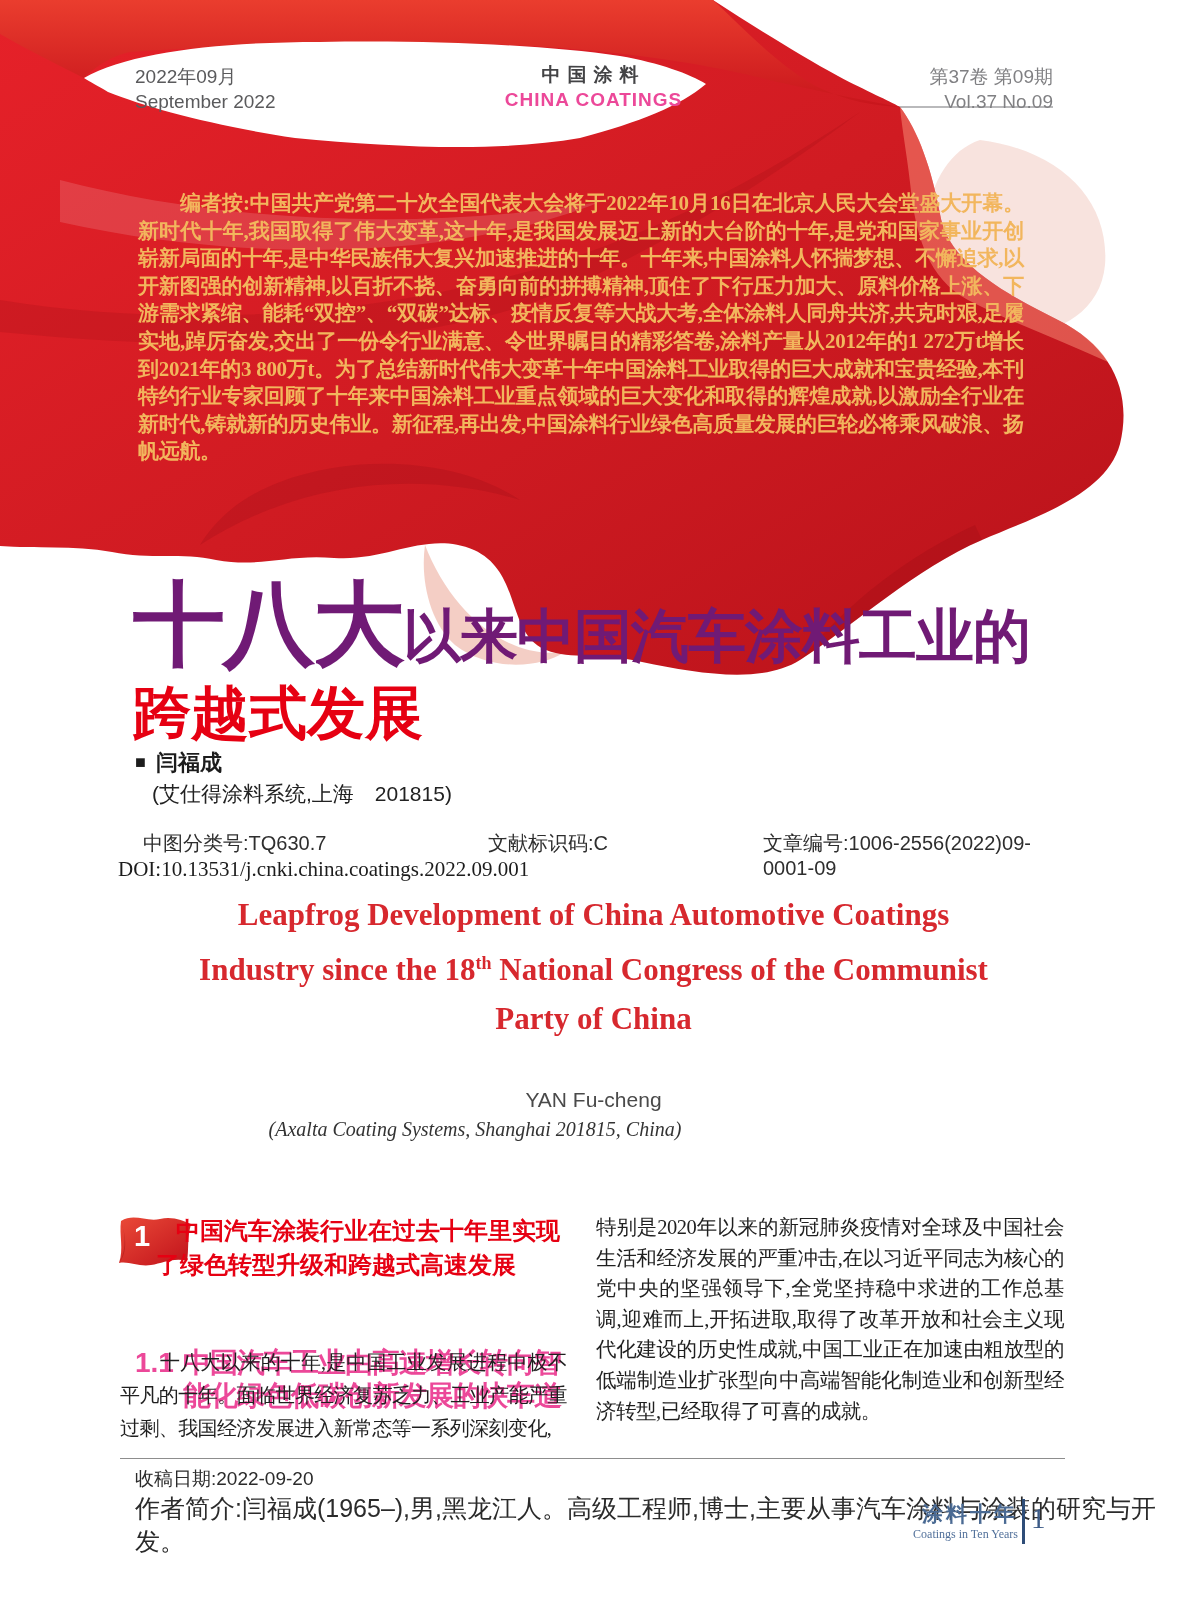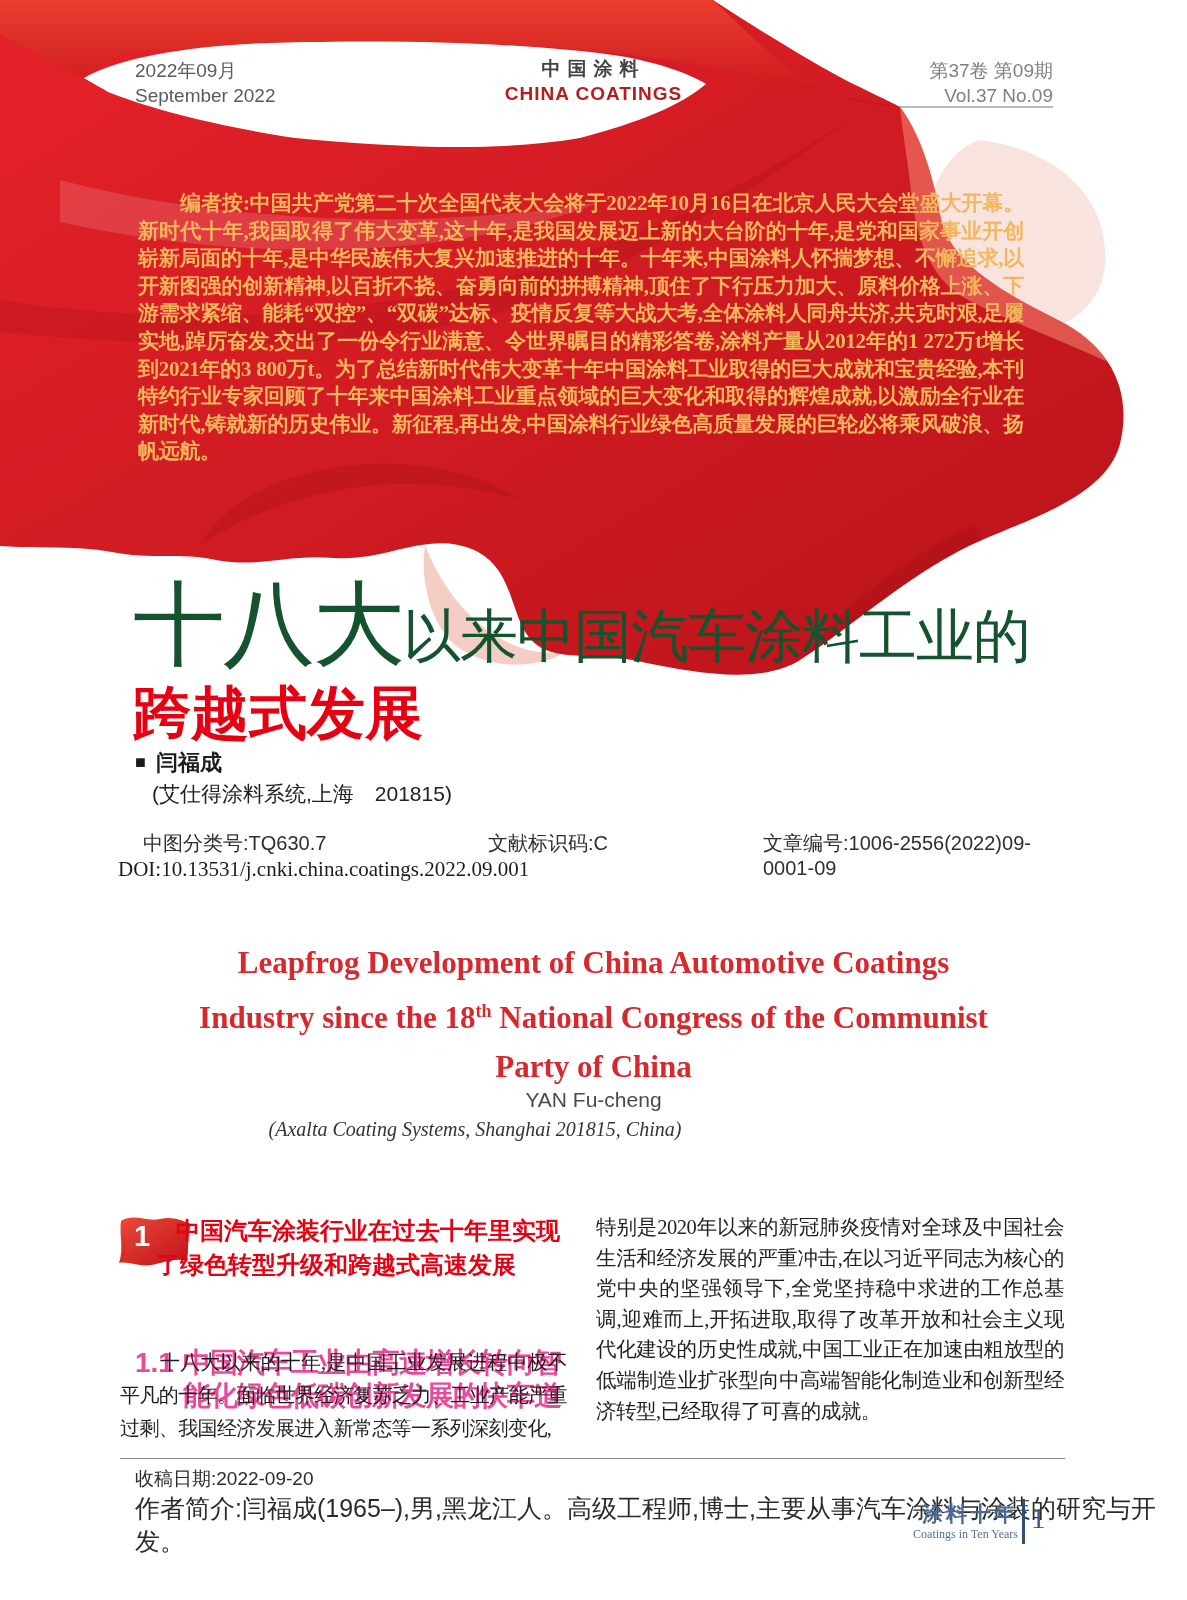--- a/index.html
+++ b/index.html
@@ -1,54 +1,54 @@
 <!DOCTYPE html>
 <html><head>
 <meta charset="utf-8">
 <style>
   html,body{margin:0;padding:0;}
   .page{position:relative;width:1187px;height:1600px;background:#ffffff;overflow:hidden;
         font-family:"Liberation Sans",sans-serif;}
   .abs{position:absolute;}
 
   
-  .hdr{z-index:3;color:#5a5a5c;line-height:25px;font-size:19px;}
+  .hdr{z-index:3;color:#5a5a5c;line-height:25px;font-size:19px;margin-top:6px;}
   .hdr-center{left:0;width:1187px;text-align:center;}
   .hdr-right{text-align:right;}
   .jcn{font-weight:bold;color:#434345;letter-spacing:7px;}
-  .jen{font-weight:bold;color:#b91c1c;letter-spacing:1px;}
+  .jen{font-weight:bold;color:#ec4899;letter-spacing:1px;}
   .volgray{color:#808083;}
   .hdr-rule{z-index:1;height:2px;background:#b9b9bb;}
 
   
   .flag{z-index:2;left:0;top:0;}
 
   
   .ednote{z-index:3;left:138px;top:190px;width:886px;
           font-family:"Liberation Serif",serif;font-weight:bold;
           font-size:21px;line-height:27.6px;letter-spacing:-0.3px;
           color:#f2b65d;text-align:justify;text-indent:2em;}
 
   
-  .title-line1{z-index:3;left:133px;top:578px;display:flex;align-items:baseline;color:#14532d;font-weight:normal;}
+  .title-line1{z-index:3;left:133px;top:578px;display:flex;align-items:baseline;color:#701a75;font-weight:bold;}
   .title-big{font-size:92px;line-height:1;letter-spacing:-2px;}
   .title-rest{font-size:58px;line-height:1;letter-spacing:-1px;}
   .title-line2{z-index:3;left:133px;top:684px;color:#e60012;font-weight:bold;font-size:58px;line-height:1;}
 
   .author-row{z-index:3;left:135px;top:748px;font-size:22px;color:#1c1c1c;font-weight:bold;}
   .author-marker{font-size:18px;vertical-align:2px;margin-right:10px;}
   .affil-cn{z-index:3;left:152px;top:780px;font-size:21px;color:#222;}
 
   .meta-row{z-index:3;left:135px;top:830px;width:930px;font-size:20px;color:#2e2e2e;margin-left:8px;}
   .meta-doc{position:absolute;left:345px;top:0;}
   .meta-art{position:absolute;left:620px;top:0;}
   .doi{z-index:3;left:118px;top:857px;font-family:"Liberation Serif",serif;font-size:21px;color:#1c1c1c;}
 
   
-  .entitle{z-index:3;left:0;top:938px;width:1187px;text-align:center;
+  .entitle{z-index:3;left:0;top:890px;width:1187px;text-align:center;
            font-family:"Liberation Serif",serif;font-weight:bold;
            font-size:31px;line-height:49px;color:#d7282e;}
   .entitle sup{font-size:18px;}
   .enauthor{z-index:3;left:0;top:1088px;width:1187px;text-align:center;font-size:21px;color:#4a4a4a;}
   .enaffil{z-index:3;left:0;top:1118px;width:950px;text-align:center;
            font-family:"Liberation Serif",serif;font-style:italic;font-size:20px;color:#333;}
 
   
   .h1-badge{z-index:3;left:116px;top:1212px;width:76px;height:58px;}
   .h1-badge .num{position:absolute;left:18px;top:8px;color:#fff;font-weight:bold;font-size:29px;}

